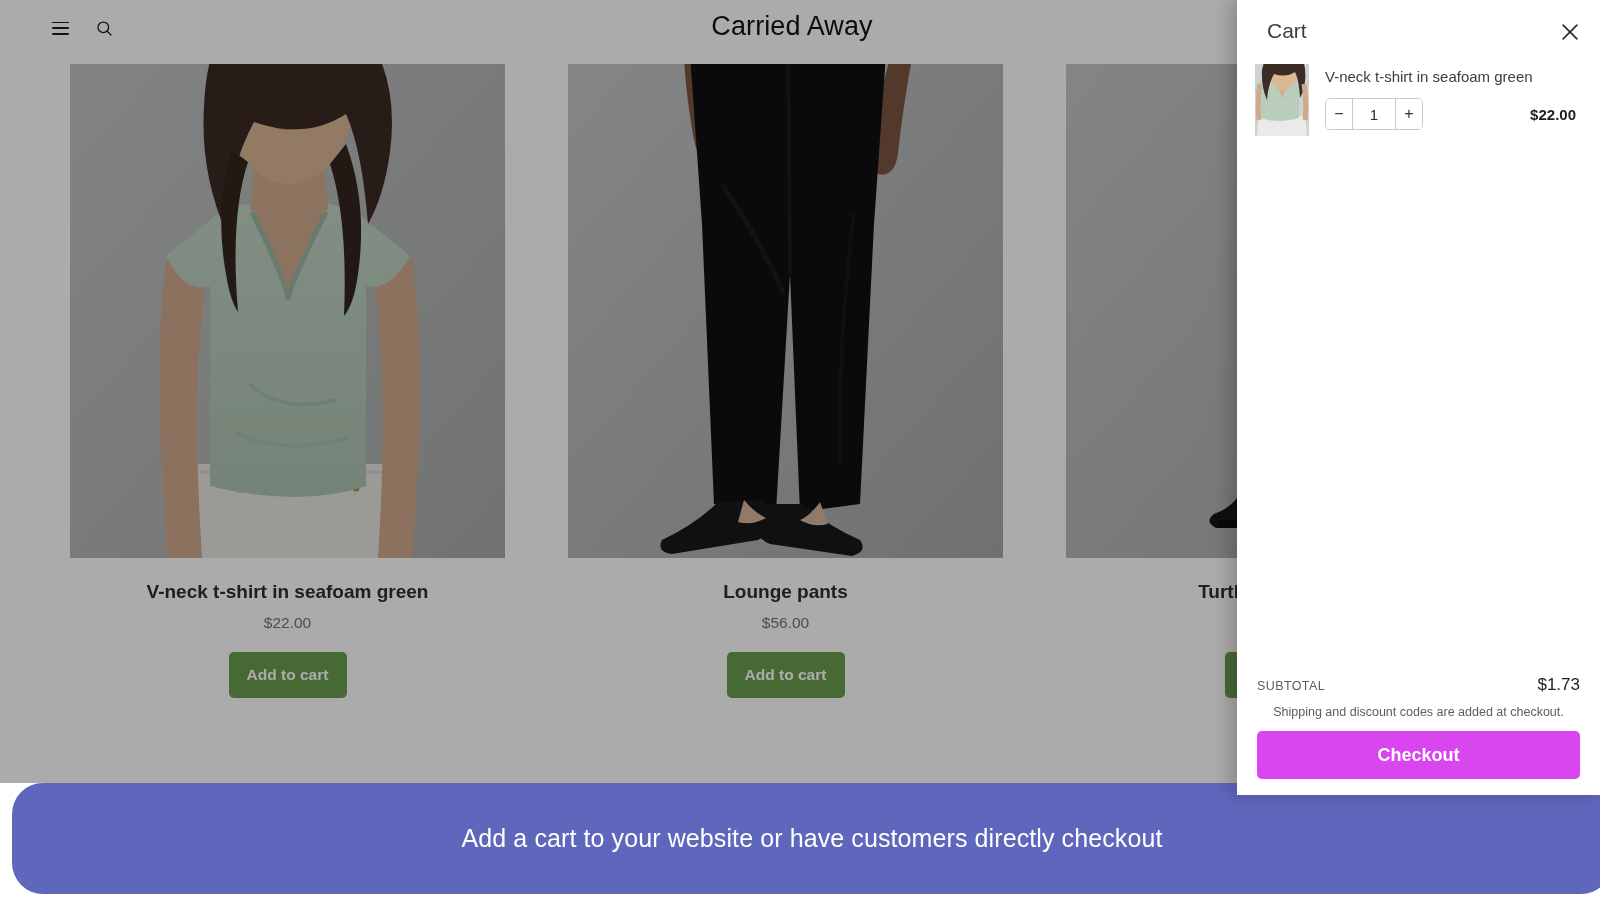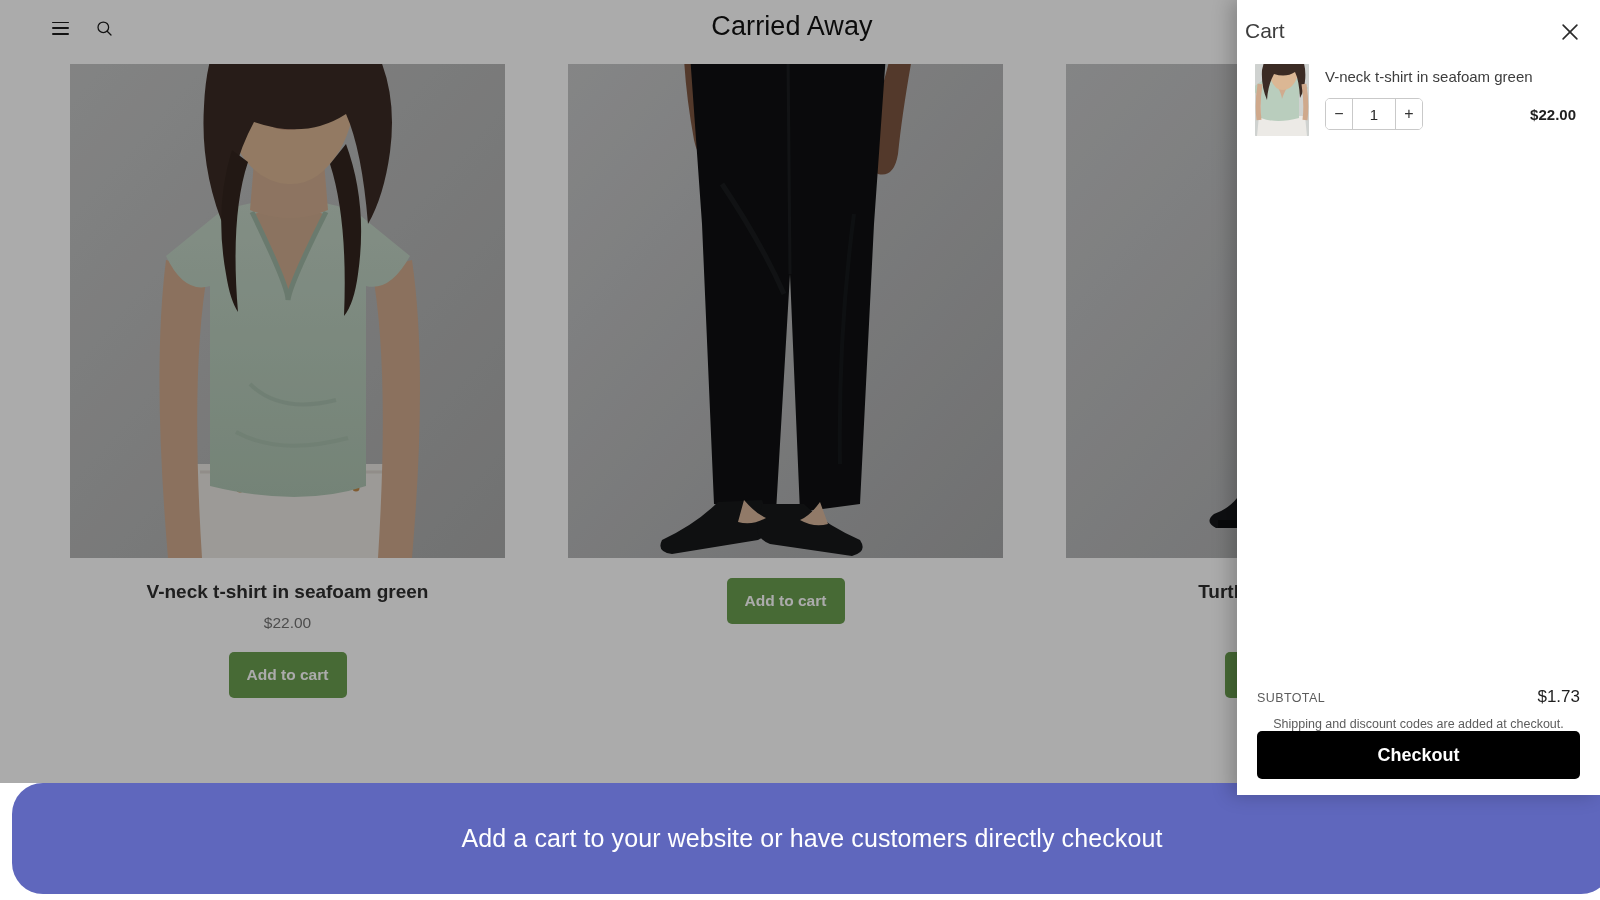--- a/index.html
+++ b/index.html
@@ -188,20 +188,21 @@
     flex-direction: column;
   }
 
   .cart-header {
     height: 62px;
     flex: 0 0 62px;
     display: flex;
     align-items: center;
     padding: 0 18px 0 8px;
     position: relative;
+    margin-left: 22px;
   }
 
   .cart-title {
     font-size: 21px;
     color: #3d3d3d;
     font-weight: 400;
   }
 
   .cart-close {
     position: absolute;
@@ -319,27 +320,28 @@
   .subtotal-value {
     font-size: 17px;
     color: #1f1f1f;
   }
 
   .shipping-note {
     text-align: center;
     font-size: 12.5px;
     color: #5c5c5c;
     margin-top: 6px;
+    margin-bottom: 12px;
   }
 
   .checkout-btn {
     display: block;
     width: 100%;
     height: 48px;
-    background: #000000;
+    background: #d946ef;
     color: #ffffff;
     border: none;
     border-radius: 5px;
     font-size: 18px;
     font-weight: 700;
     cursor: pointer;
     font-family: "Liberation Sans", sans-serif;
   }
 </style>
 </head>
@@ -437,20 +439,22 @@
             <path d="M220 -10 L222 210" stroke="#1b1d20" stroke-width="3"></path>
             <path d="M154 120 q40 60 62 110" fill="none" stroke="#1d1f22" stroke-width="5" opacity="0.8"></path>
             <path d="M286 150 q-16 120 -14 250" fill="none" stroke="#1a1c1f" stroke-width="4" opacity="0.7"></path>
 
             <path d="M150 438 q-22 22 -56 38 q-6 12 10 14 l86 -14 q14 -6 10 -22 l-6 -18 Z" fill="#17181a"></path>
             <path d="M236 440 q20 20 56 36 q8 12 -8 16 l-82 -12 q-16 -6 -12 -22 l4 -18 Z" fill="#17181a"></path>
             <path d="M176 436 q12 14 22 18 q-14 8 -28 4 Z" fill="#d9b79c"></path>
             <path d="M252 438 q-10 14 -20 18 q14 8 28 4 Z" fill="#d9b79c"></path>
           </svg>
         </div>
+        <div class="card-title">Lounge pants</div>
+        <div class="card-price">$56.00</div>
         <div class="card-btn-wrap">
           <button class="add-btn">Add to cart</button>
         </div>
       </div>
 
       <div class="card">
         <div class="photo">
           <svg viewBox="0 0 435 494" preserveAspectRatio="xMidYMid slice">
             <defs>
               <linearGradient id="bg3" x1="0" y1="0" x2="1" y2="1">

